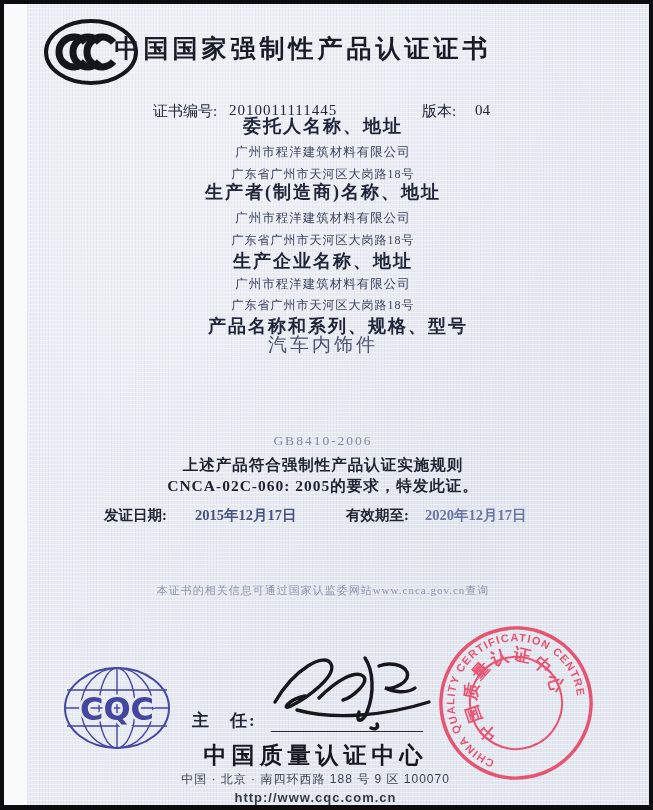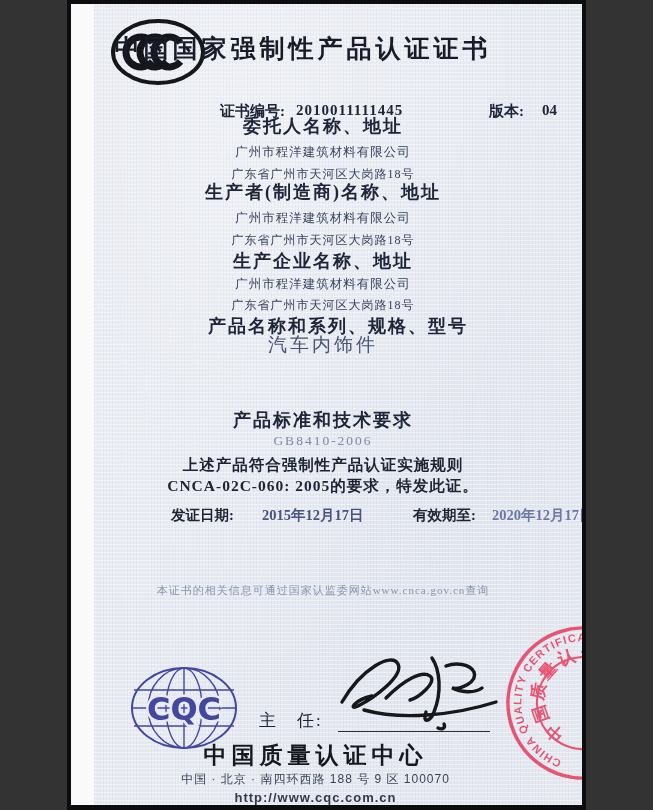--- a/index.html
+++ b/index.html
@@ -1,39 +1,39 @@
 <!DOCTYPE html>
 <html><head>
 <meta charset="utf-8">
 <style>
   * { margin:0; padding:0; box-sizing:border-box; }
   body { background:#333; font-family:"Liberation Serif", serif; }
   .page {
-    position:relative; width:519px; height:810px; margin:0 auto;
+    position:relative; width:653px; height:810px; margin:0 auto;
     background:#0d0d0f; overflow:hidden;
   }
   .white-strip {
     position:absolute; left:4px; top:4px; bottom:5px; width:23px;
     background:#fafafa;
   }
   .paper {
     position:absolute; left:27px; top:4px; right:4px; bottom:5px;
     background-color:#e8ebf2;
     background-image:
       repeating-linear-gradient(90deg, rgba(166,176,199,.10) 0 1px, transparent 1px 3px),
       repeating-linear-gradient(0deg, rgba(255,255,255,.45) 0 1px, transparent 1px 4px),
       radial-gradient(ellipse at 30% 15%, rgba(255,255,255,.30), transparent 60%),
       radial-gradient(ellipse at 70% 70%, rgba(205,212,228,.25), transparent 65%);
     overflow:hidden;
   }
   .line { position:absolute; left:0; right:30px; text-align:center; color:#232838; }
 
   .title { top:28px; font-size:25px; font-weight:bold; letter-spacing:4px; color:#181c28; right:70px; }
 
-  .certrow span { position:absolute; font-size:15px; font-weight:bold; color:#20263a; white-space:nowrap; }
+  .certrow span { position:absolute; font-size:15px; font-weight:normal; color:#20263a; white-space:nowrap; }
   .cert-label { left:126px; top:98px; }
   .cert-no    { left:202px; top:98px; letter-spacing:1px; }
   .ver-label  { left:395px; top:98px; }
   .ver-no     { left:448px; top:98px; }
 
   .heading { font-size:18px; font-weight:bold; letter-spacing:2px; color:#20263a; }
   .name    { font-size:12.5px; color:#3a435e; letter-spacing:1px; }
   .addr    { font-size:12px;  color:#3a435e; letter-spacing:1px; }
 
   .p0-h { top:110px; } .p0-n { top:140px; } .p0-a { top:162px; }
@@ -57,21 +57,21 @@
   .d-vl { left:319px; top:502px; color:#1e2433; }
   .d-vv { left:398px; top:502px; color:#6a78a5; }
 
   .note-validity { top:531px; font-size:15px; font-weight:bold; color:#20263a; letter-spacing:.5px; }
   .note-change   { top:558px; font-size:13px; color:#4d5878; letter-spacing:1px; }
   .note-query    { top:579px; font-size:11px; color:#8a93ae; letter-spacing:1px;text-align:center; }
 
   .ccc-logo { position:absolute; left:14px; top:12px; }
   .cqc-logo { position:absolute; left:34px; top:660px; }
 
-  .director { position:absolute; left:165px; top:705px; font-size:17px; font-weight:normal;
+  .director { position:absolute; left:165px; top:705px; font-size:17px; font-weight:bold;
               color:#20263a; letter-spacing:2px; white-space:nowrap; }
   .signature { position:absolute; left:240px; top:636px; }
   .sig-line { position:absolute; left:244px; top:727px; width:152px; border-top:1.5px solid #2a2a30; }
 
   .org-name { top:736px; right:45px; font-size:23px; font-weight:bold; letter-spacing:5px; color:#15181f; }
   .org-addr { top:767px; right:45px; font-size:12px; color:#3c4456; letter-spacing:1px;
               font-family:"Liberation Sans", sans-serif; }
   .org-web  { top:786px; right:45px; font-size:13px; font-weight:bold; color:#33394a; letter-spacing:1px;
               font-family:"Liberation Sans", sans-serif; }
 
@@ -107,21 +107,20 @@
     <div class="line name p1-n">广州市程洋建筑材料有限公司</div>
     <div class="line addr p1-a">广东省广州市天河区大岗路18号</div>
 
     <div class="line heading p2-h">生产企业名称、地址</div>
     <div class="line name p2-n">广州市程洋建筑材料有限公司</div>
     <div class="line addr p2-a">广东省广州市天河区大岗路18号</div>
 
     <div class="line heading prod-h">产品名称和系列、规格、型号</div>
     <div class="line prod-n">汽车内饰件</div>
 
-    <div class="line heading std-h">产品标准和技术要求</div>
     <div class="line std-v">GB8410-2006</div>
 
     <div class="line stmt1">上述产品符合强制性产品认证实施规则</div>
     <div class="line stmt2">CNCA-02C-060: 2005的要求，特发此证。</div>
 
     <div class="dates">
       <span class="d-il">发证日期:</span>
       <span class="d-iv">2015年12月17日</span>
       <span class="d-vl">有效期至:</span>
       <span class="d-vv">2020年12月17日</span>

